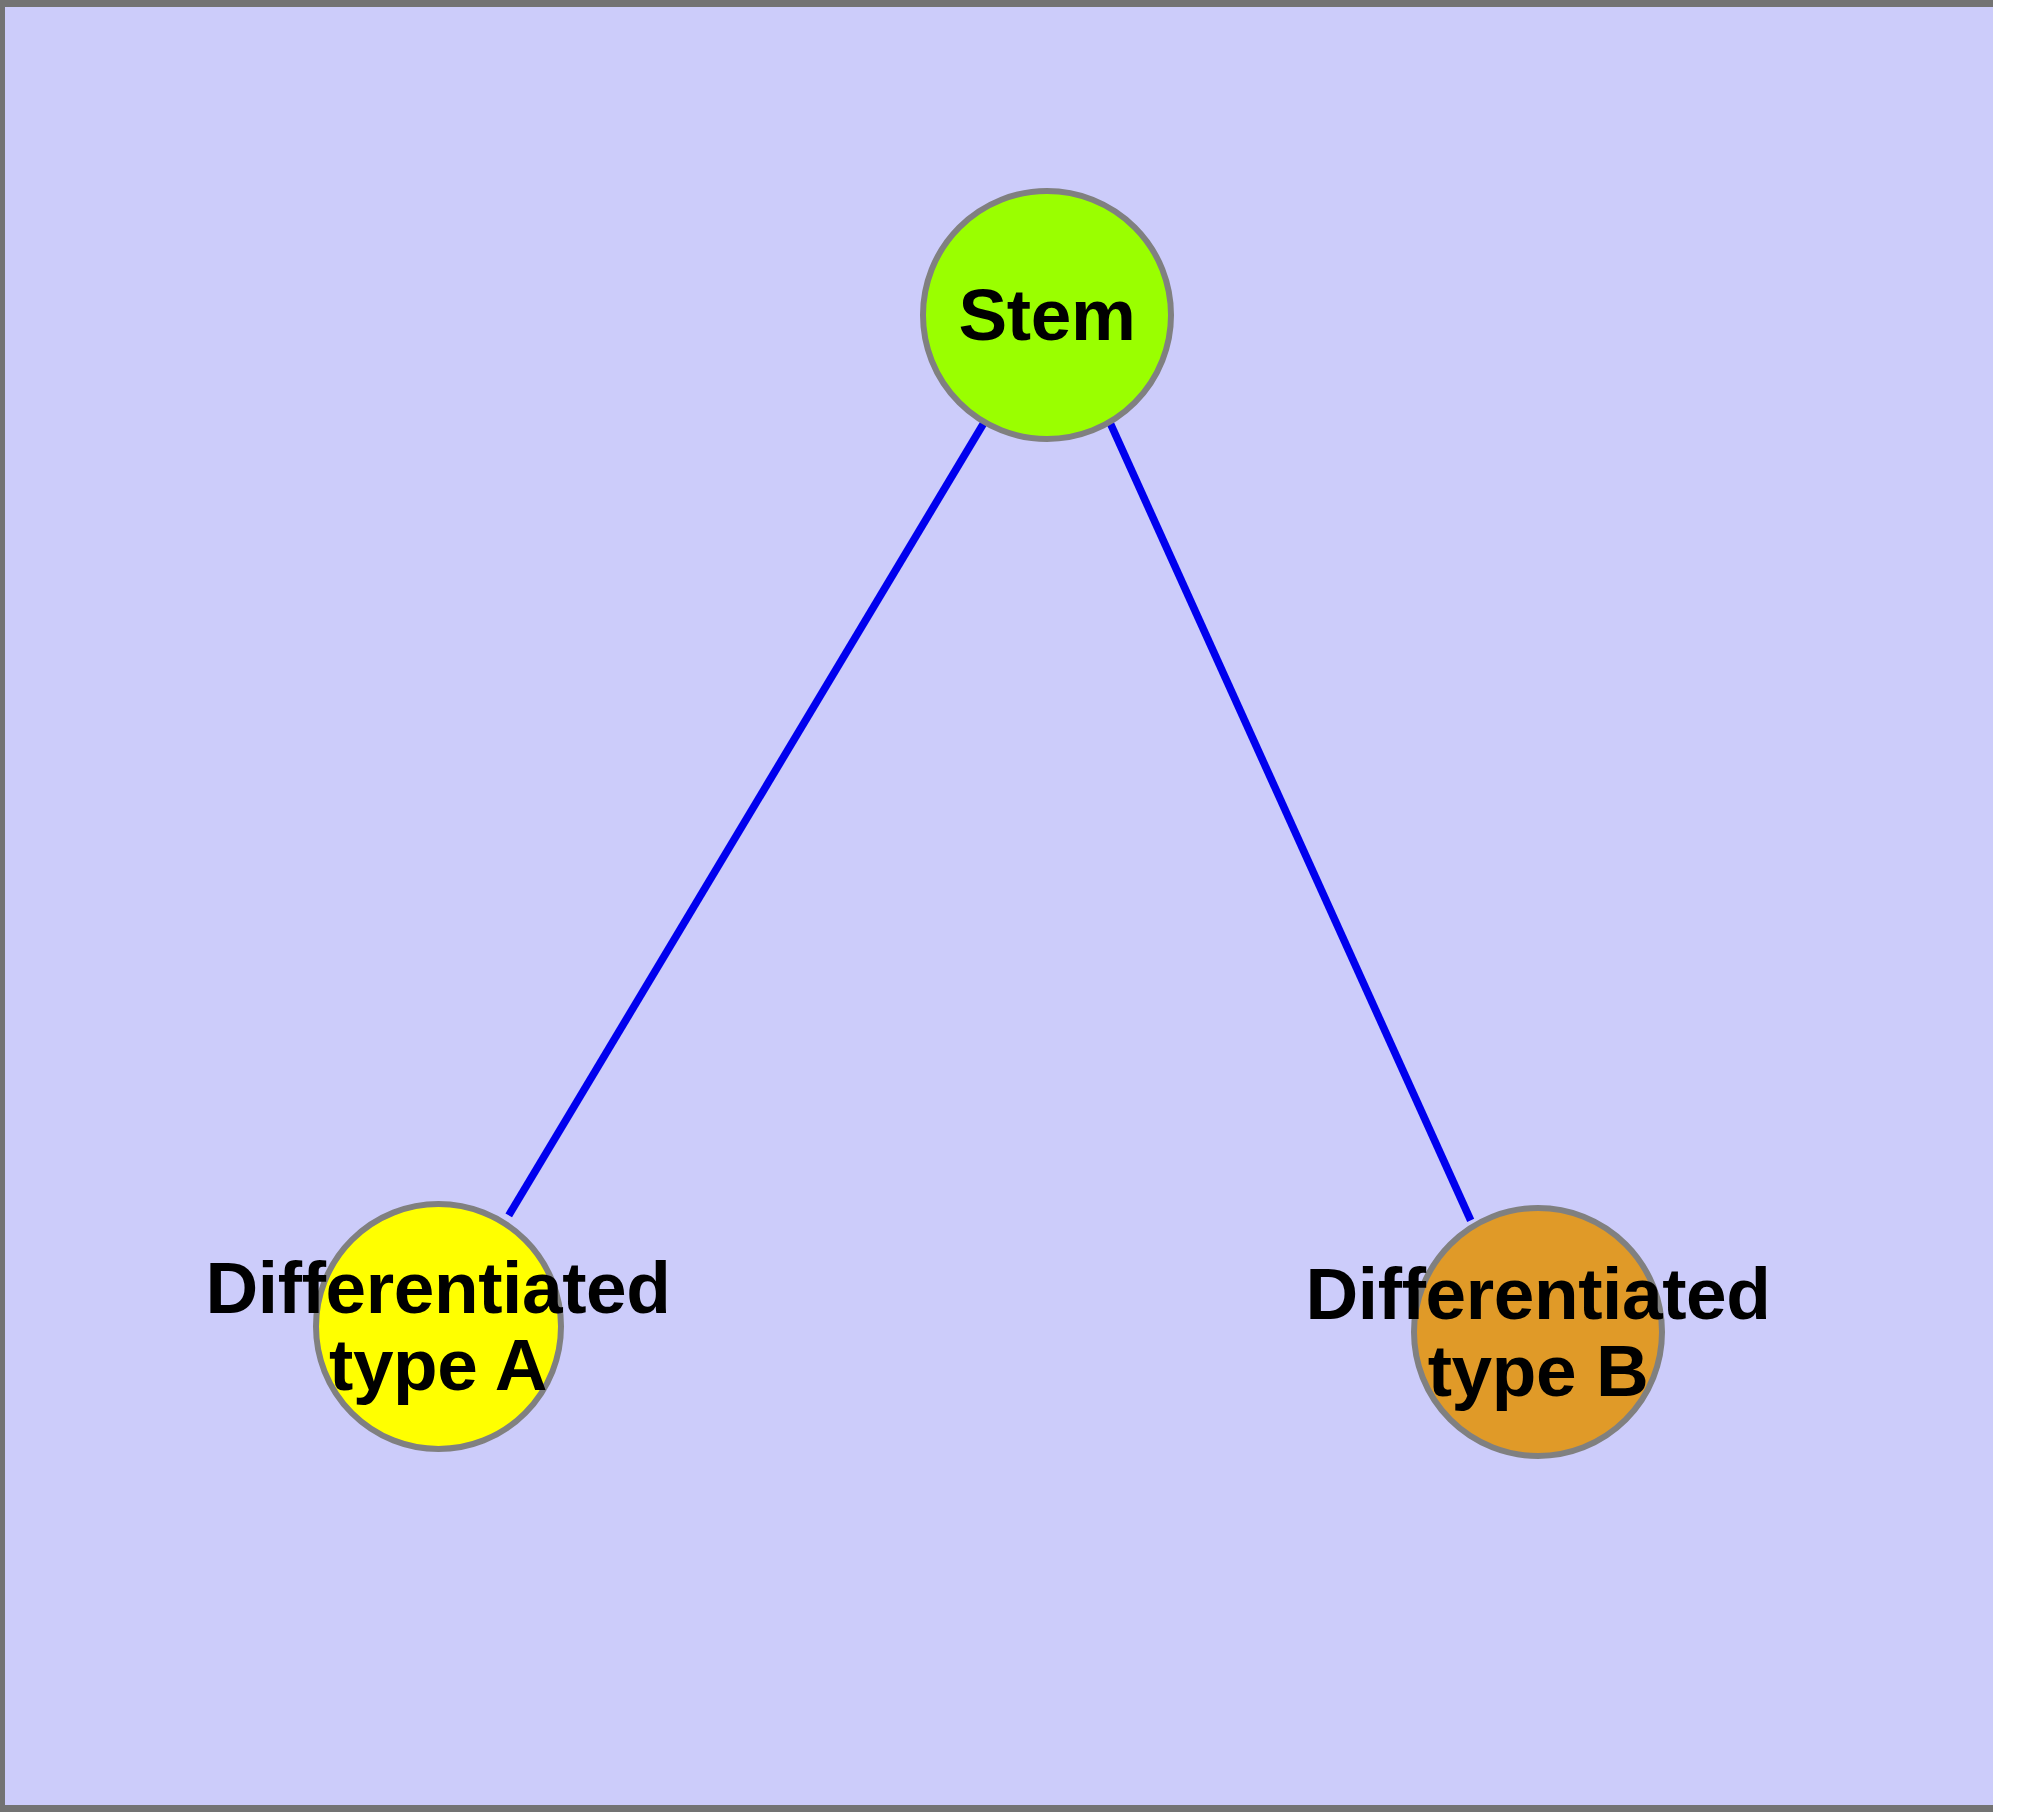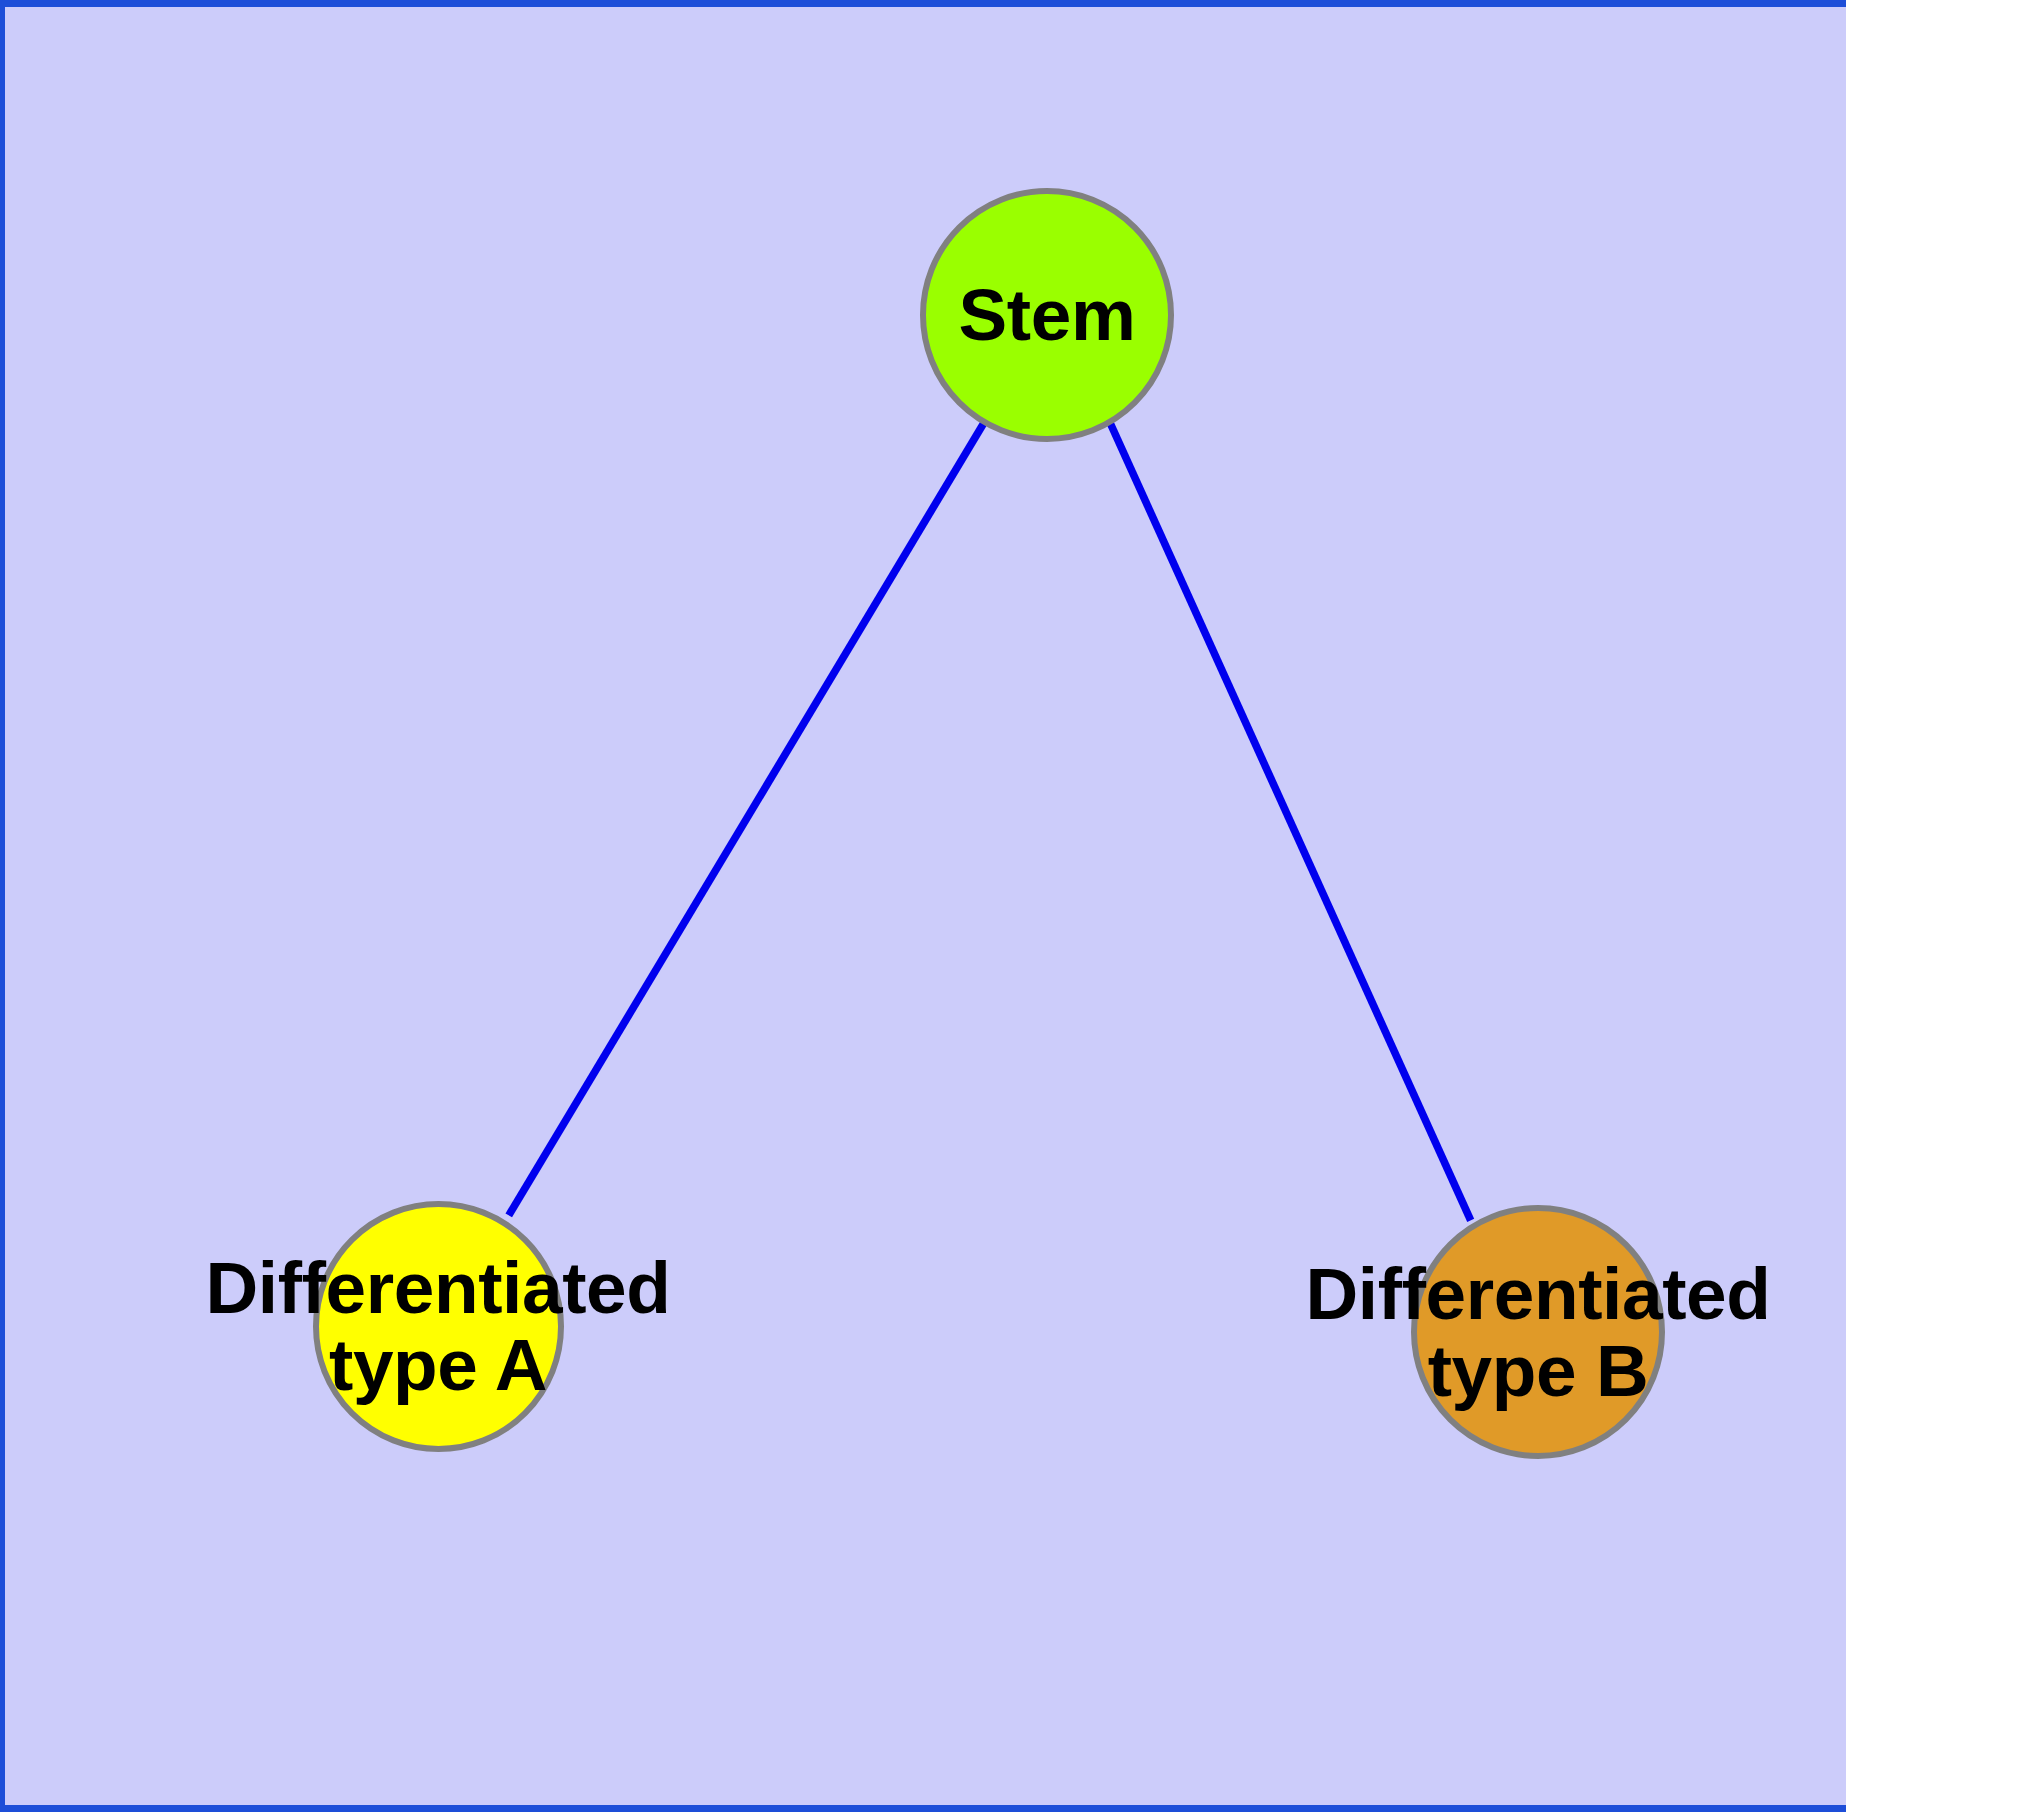--- a/index.html
+++ b/index.html
@@ -3,23 +3,23 @@
 <meta charset="utf-8">
 <title>Cell Differentiation Graph</title>
 <style>
   html, body {
     margin: 0;
     padding: 0;
     background: #ffffff;
   }
   #canvas {
     position: relative;
-    width: 1846px;
+    width: 1993px;
     height: 1812px;
-    background: #1d4ed8;
+    background: #737373;
     overflow: hidden;
     font-family: "Liberation Sans", sans-serif;
   }
   #plot-area {
     position: absolute;
     left: 5.1px;
     top: 6.8px;
     width: 2010px;
     height: 1798px;
     background: #ccccfa;

